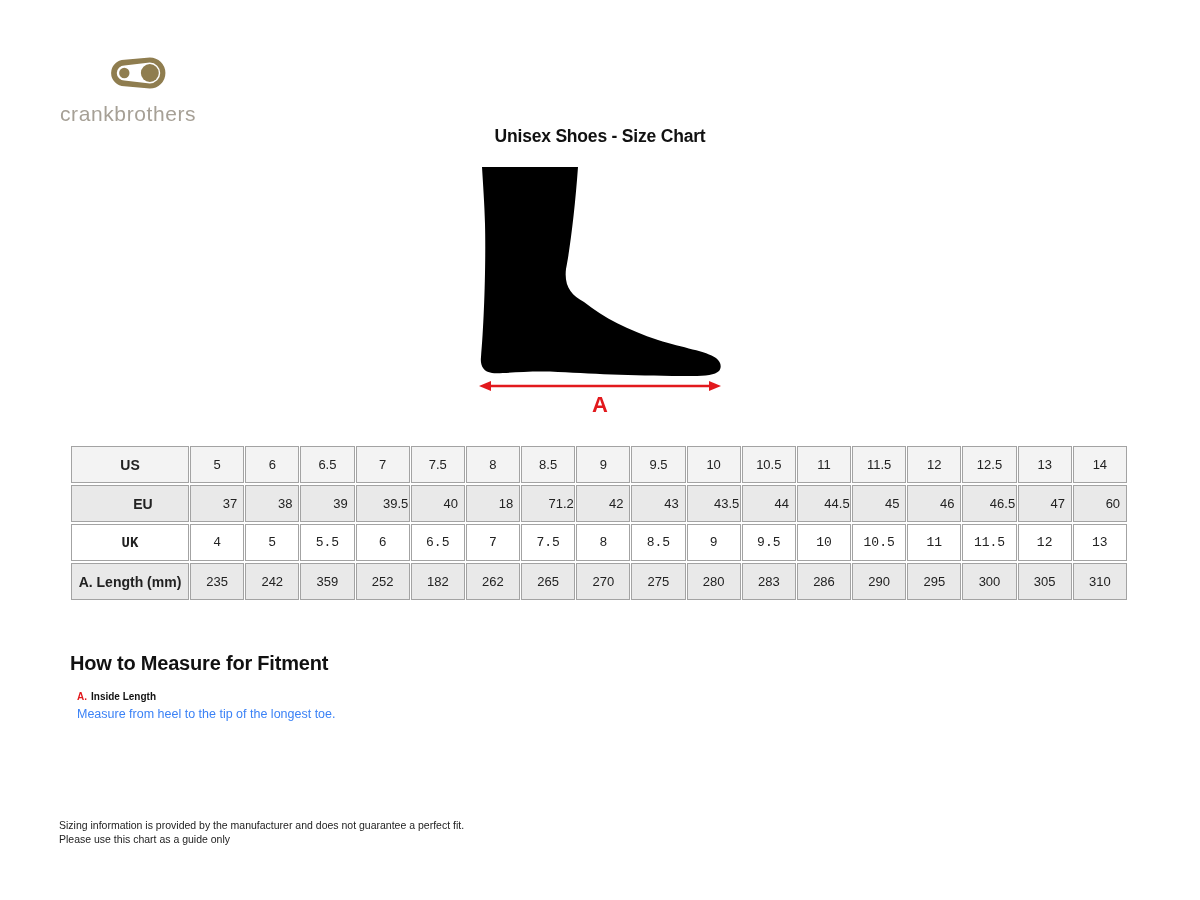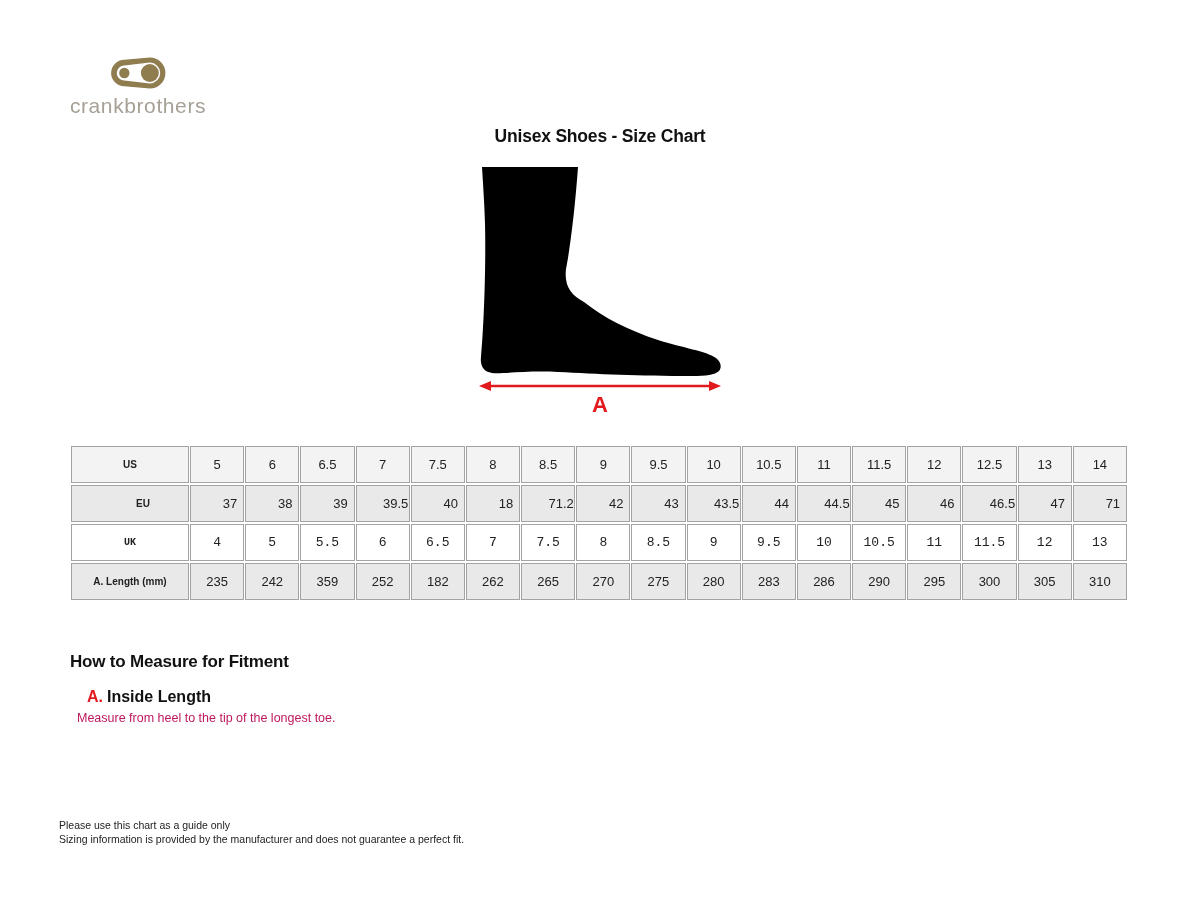--- a/index.html
+++ b/index.html
@@ -12,48 +12,48 @@
     --row-white:#ffffff;
   }
   *{margin:0;padding:0;box-sizing:border-box;}
   html,body{background:#fff;}
   body{font-family:"Liberation Sans",sans-serif;color:#1a1a1a;}
   .page{position:relative;width:1200px;height:900px;background:#ffffff;overflow:hidden;}
 
   
   .brand{position:absolute;left:60px;top:56px;width:156px;text-align:center;}
   .brand-icon{display:block;margin:0 auto;width:67px;height:34px;}
-  .brand-name{margin-top:4px;font-size:21px;font-weight:400;letter-spacing:.6px;color:var(--brand-text);text-align:center;}
+  .brand-name{margin-top:12px;font-size:21px;font-weight:400;letter-spacing:.6px;color:var(--brand-text);text-align:left;}
 
   
   .title{position:absolute;left:0;top:126px;width:100%;text-align:center;font-size:17.5px;font-weight:700;letter-spacing:-.2px;color:#111;}
 
   
   .figure{position:absolute;left:478px;top:164px;width:244px;height:256px;}
   .foot-svg{position:absolute;left:0;top:0;width:244px;height:215px;}
   .arrow-svg{position:absolute;left:0;top:215px;width:244px;height:14px;}
   .arrow-label{position:absolute;left:0;top:228px;width:100%;text-align:center;font-size:22px;font-weight:700;color:var(--accent-red);}
 
   
   .table-wrap{position:absolute;left:70px;top:444px;width:1058px;}
   table.size-table{width:100%;border-collapse:separate;border-spacing:1px 2px;table-layout:fixed;}
   .size-table th,.size-table td{border:1px solid var(--table-border);height:37px;text-align:center;vertical-align:middle;font-size:13px;color:#222;}
-  .size-table th{font-weight:700;font-size:10px;}
+  .size-table th{font-weight:700;font-size:14px;}
   .size-table col.label-col{width:118px;}
   .size-table tr.row-0 th,.size-table tr.row-0 td{background:var(--row-light);}
   .size-table tr.row-1 th,.size-table tr.row-1 td{background:var(--row-gray);padding-left:26px;}
   .size-table tr.row-2 th,.size-table tr.row-2 td{background:var(--row-white);font-family:Liberation Mono, monospace;}
   .size-table tr.row-3 th,.size-table tr.row-3 td{background:var(--row-gray);}
 
   
   .measure{position:absolute;left:70px;top:652px;}
-  .measure-heading{font-size:17px;font-weight:700;letter-spacing:-.2px;color:#111;}
-  .measure-item{margin:16px 0 0 17px;font-size:16px;font-weight:700;color:#111;}
+  .measure-heading{font-size:20px;font-weight:700;letter-spacing:-.2px;color:#111;}
+  .measure-item{margin:16px 0 0 7px;font-size:10px;font-weight:700;color:#111;}
   .measure-key{color:var(--accent-red);margin-right:4px;}
-  .measure-desc{margin:5px 0 0 7px;font-size:12.5px;font-weight:400;color:#be185d;}
+  .measure-desc{margin:5px 0 0 7px;font-size:12.5px;font-weight:400;color:#3b82f6;}
 
   
   .disclaimer{position:absolute;left:59px;top:818px;font-size:10.5px;line-height:1.35;color:#222;}
 </style>
 </head>
 <body>
 
 <div class="page">
 
   <header class="brand">
@@ -128,21 +128,21 @@
             <td>71.2</td>
             <td>42</td>
             <td>43</td>
             <td>43.5</td>
             <td>44</td>
             <td>44.5</td>
             <td>45</td>
             <td>46</td>
             <td>46.5</td>
             <td>47</td>
-            <td>71</td>
+            <td>60</td>
           </tr>
           <tr class="row-2">
             <th>UK</th>
             <td>4</td>
             <td>5</td>
             <td>5.5</td>
             <td>6</td>
             <td>6.5</td>
             <td>7</td>
             <td>7.5</td>
@@ -183,17 +183,17 @@
 
   <section class="measure">
     <h2 class="measure-heading">How to Measure for Fitment</h2>
     <p class="measure-item">
       <span class="measure-key">A.</span><span>Inside Length</span>
     </p>
     <p class="measure-desc">Measure from heel to the tip of the longest toe.</p>
   </section>
 
   <footer class="disclaimer">
+    <div>Sizing information is provided by the manufacturer and does not guarantee a perfect fit.</div>
     <div>Please use this chart as a guide only</div>
-    <div>Sizing information is provided by the manufacturer and does not guarantee a perfect fit.</div>
   </footer>
 
 </div>
 
 </body></html>

